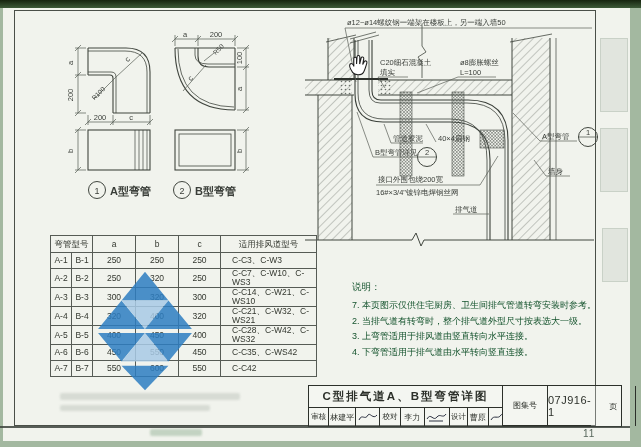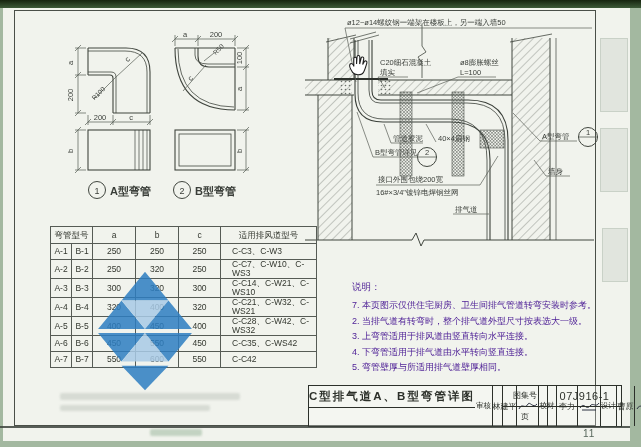--- a/index.html
+++ b/index.html
@@ -5,34 +5,34 @@
   html,body{margin:0;padding:0;}
   body{width:641px;height:447px;overflow:hidden;background:#a3b8a0;font-family:"Liberation Sans","DejaVu Sans",sans-serif;}
   #page{position:relative;width:641px;height:447px;}
   .top-edge{position:absolute;left:0;top:0;width:641px;height:8px;background:linear-gradient(180deg,#16240f,#3d5a38);}
   .sheet{position:absolute;left:3px;top:8px;width:627px;height:433px;background:#f1f3ed;}
   .frame{position:absolute;left:14px;top:10px;width:580px;height:414px;border:1.5px solid #4a4f48;}
   .bottom-rule{position:absolute;left:0px;top:426px;width:630px;height:2px;background:#3c423c;opacity:.85;}
   .pageno{position:absolute;left:583px;top:428px;font-size:10px;color:#55655a;letter-spacing:1px;}
   svg text{fill:#3a3e39;}
   .tbl-title{position:absolute;left:113px;top:216px;font-size:11.5px;font-weight:bold;color:#2e322d;letter-spacing:1px;}
-  table.sel{position:absolute;left:50px;top:226px;width:266px;border-collapse:collapse;table-layout:fixed;z-index:2;background:transparent;}
+  table.sel{position:absolute;left:50px;top:235px;width:266px;border-collapse:collapse;table-layout:fixed;z-index:2;background:transparent;}
   table.sel th,table.sel td{border:1px solid #565b55;font-size:8.5px;font-weight:normal;color:#33372f;text-align:center;padding:0;height:15px;line-height:9px;}
   table.sel th{height:16px;}
   table.sel td.use{text-align:left;padding-left:11px;}
   .wm{position:absolute;left:94px;top:264px;z-index:3;opacity:.85;}
-  .notes{position:absolute;left:352px;top:281px;width:246px;color:#4c1d95;}
+  .notes{position:absolute;left:352px;top:281px;width:246px;color:#14532d;}
   .notes .h{font-size:9.5px;margin-bottom:4px;}
   .notes .it{font-size:9px;line-height:15.5px;white-space:nowrap;}
   .tb{position:absolute;left:308px;top:385px;width:312px;height:40px;border:1.6px solid #2c302a;display:flex;color:#2c302a;background:rgba(255,255,255,.25);}
-  .tb-left{flex:1;display:flex;flex-direction:row;min-width:0;}
+  .tb-left{flex:1;display:flex;flex-direction:column;min-width:0;}
   .tb-title{height:21px;border-bottom:1px solid #2c302a;display:flex;align-items:center;justify-content:center;font-size:11.5px;font-weight:bold;letter-spacing:2px;white-space:nowrap;}
   .tb-staff{flex:1;display:flex;}
   .tb-staff>div{border-right:1px solid #2c302a;display:flex;align-items:center;justify-content:center;font-size:7.5px;overflow:hidden;white-space:nowrap;}
-  .tb-right{width:118px;border-left:1px solid #2c302a;display:flex;flex-direction:column;}
+  .tb-right{width:118px;border-left:1px solid #2c302a;display:flex;flex-direction:row;}
   .tb-right .r{display:flex;flex:1;}
   .tb-right .r:first-child{border-bottom:1px solid #2c302a;}
   .tb-right .lab{width:44px;border-right:1px solid #2c302a;display:flex;align-items:center;justify-content:center;font-size:8px;}
   .tb-right .val{flex:1;display:flex;align-items:center;justify-content:center;font-weight:normal;}
   .atlas-no{font-size:11px;letter-spacing:.5px;}
   .page-code{font-size:10px;}
   .bleed{position:absolute;background:rgba(140,155,140,.16);border:1px solid rgba(120,140,120,.22);}
   .smudge{position:absolute;background:rgba(125,138,125,.22);filter:blur(1px);border-radius:2px;}
 </style>
 </head>
@@ -306,21 +306,20 @@
       <path d="M5.5,17 C3.5,14 2.5,11 3.5,10 C4.5,9 6,10 6.5,12 L6.5,5.5 C6.5,4 8.8,4 8.8,5.5 L8.8,10 L9.2,4 C9.3,2.5 11.5,2.6 11.5,4.2 L11.4,10 L12.6,5 C13,3.6 15,4 14.8,5.6 L13.9,10.5 L15.3,8 C16,6.8 17.8,7.6 17.4,9 C16.6,11.8 15.8,14.8 14.5,17 C13,19.5 7.5,19.8 5.5,17 Z" fill="#ffffff" stroke="#1e1e1e" stroke-width=".9"></path>
     </g>
   </svg>
 
   <div class="notes">
     <div class="h">说明：</div>
     <div class="it">7. 本页图示仅供住宅厨房、卫生间排气管道转弯安装时参考。</div>
     <div class="it">2. 当排气道有转弯时，整个排气道外型尺寸按表选大一级。</div>
     <div class="it">3. 上弯管适用于排风道由竖直转向水平连接。</div>
     <div class="it">4. 下弯管适用于排气道由水平转向竖直连接。</div>
-    <div class="it">5. 弯管壁厚与所适用排气道壁厚相同。</div>
   </div>
 
   <div class="tb">
     <div class="tb-left">
       <div class="tb-title">C型排气道A、B型弯管详图</div>
       <div class="tb-staff">
         <div style="flex-basis:20px;">审核</div>
         <div style="flex-basis:27px;font-size:8px;">林建平</div>
         <div style="flex-basis:24px;">
             <svg width="22" height="12">

